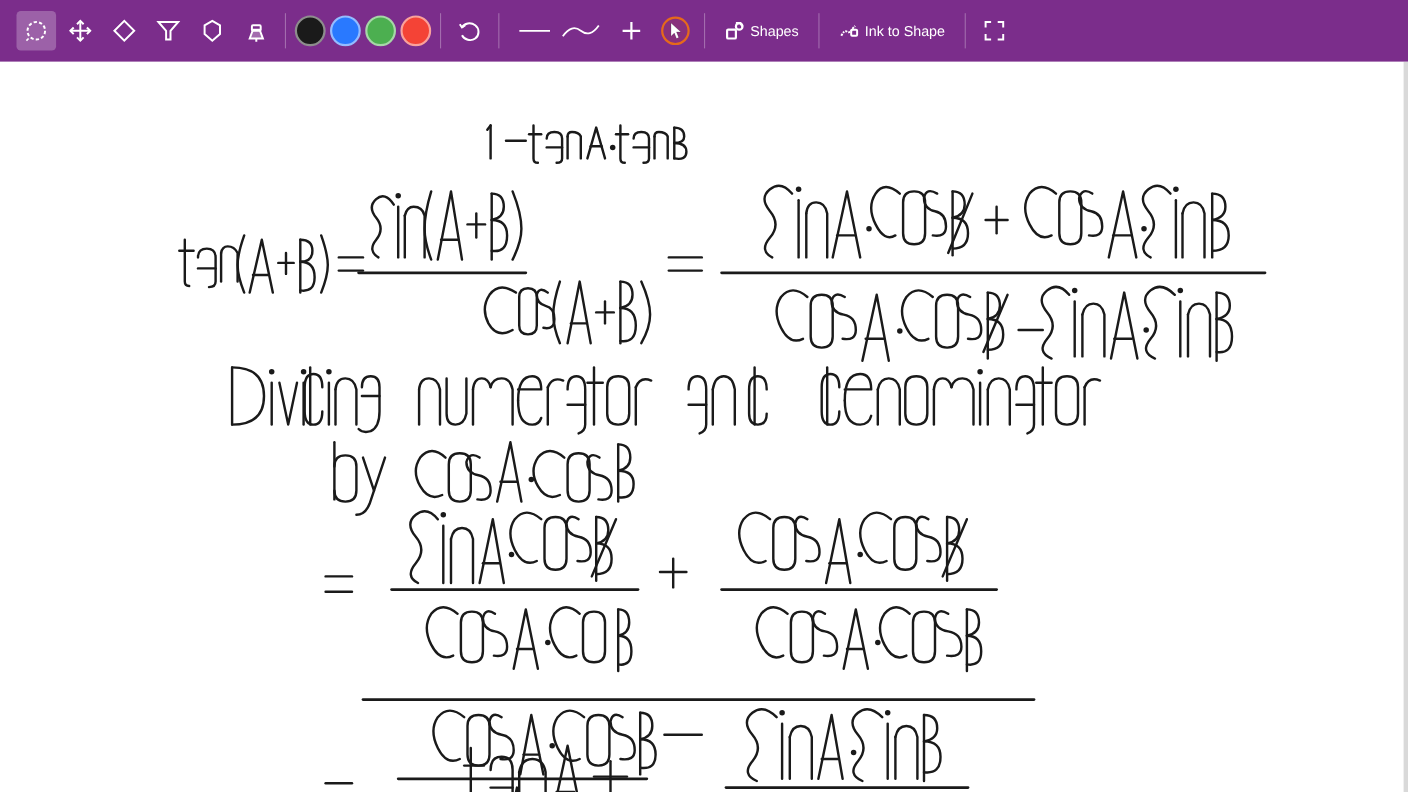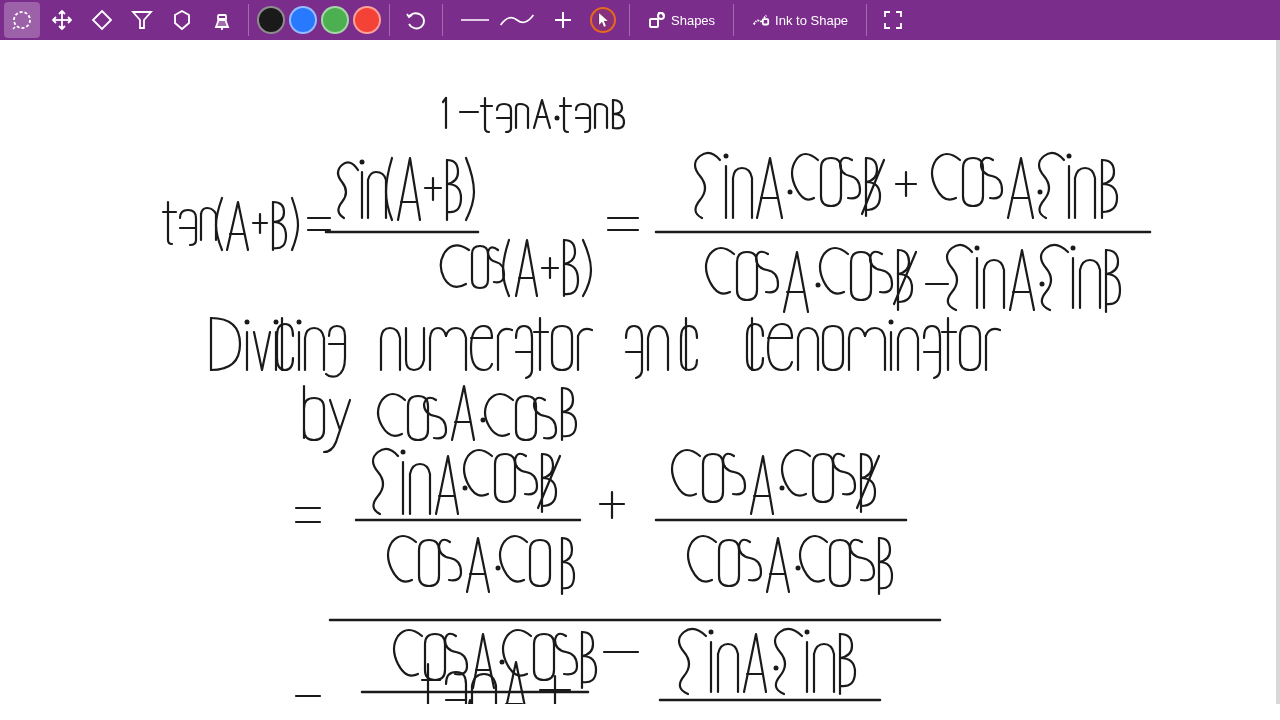--- a/index.html
+++ b/index.html
@@ -7,25 +7,25 @@
       width: 1280px;
       height: 720px;
       overflow: hidden;
       background: #fff;
       font-family: Arial, sans-serif;
     }
 
     
     .toolbar {
       width: 100%;
-      height: 40px;
+      height: 56px;
       background: #7b2d8b;
       display: flex;
       align-items: center;
-      padding: 0 4px;
+      padding: 0 15px;
       gap: 4px;
       position: relative;
       z-index: 10;
     }
 
     .toolbar-icon {
       width: 36px;
       height: 36px;
       display: flex;
       align-items: center;

